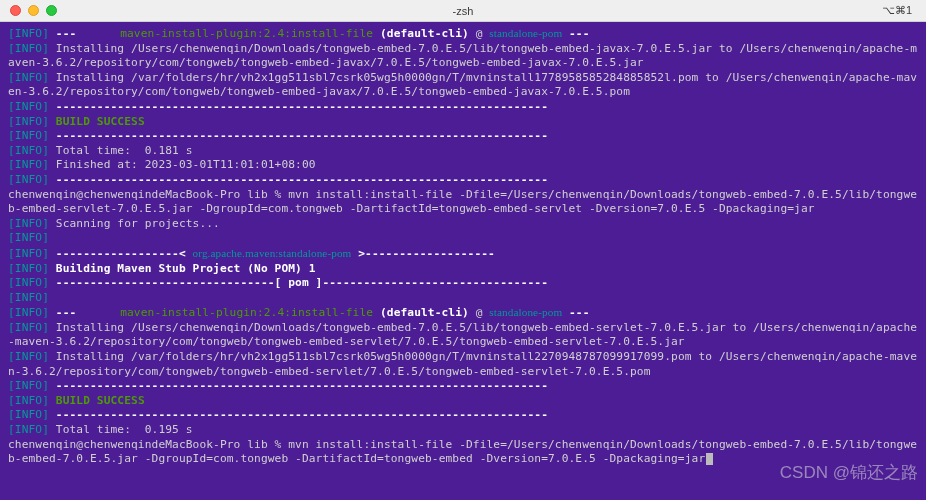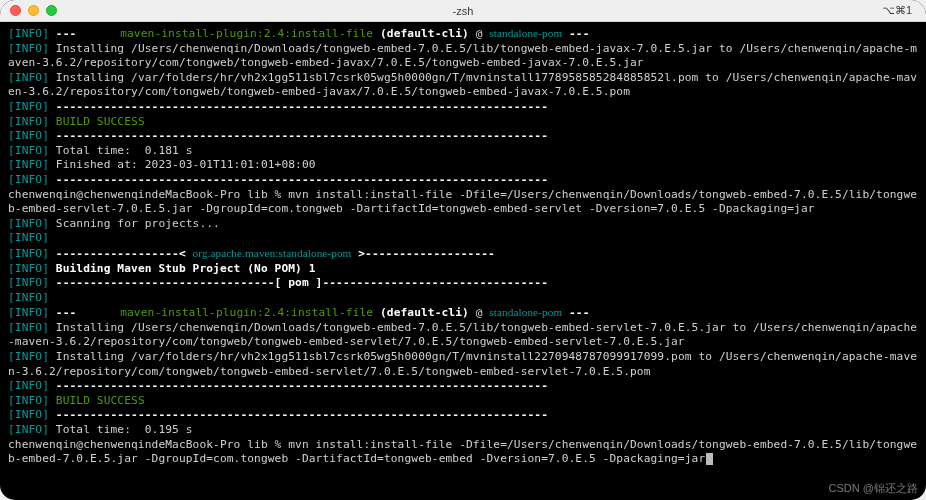--- a/index.html
+++ b/index.html
@@ -5,22 +5,22 @@
   * { margin: 0; padding: 0; box-sizing: border-box; }
   html, body { width: 926px; height: 500px; overflow: hidden; }
   body {
     background: #f0f0f0;
     font-family: "Menlo", "Consolas", monospace;
     position: relative;
   }
   .window {
     width: 926px;
     height: 500px;
-    background: #000000;
-    border-radius: 15px;
+    background: #4c1d95;
+    border-radius: 0;
     overflow: hidden;
     position: relative;
   }
   .titlebar {
     height: 22px;
     background: #efefef;
     border-bottom: 1px solid #d0d0d0;
     display: flex;
     align-items: center;
     position: relative;
@@ -58,34 +58,34 @@
     color: #d0d0d0;
     white-space: pre;
     letter-spacing: 0.1px;
   }
   .line { white-space: pre-wrap; word-break: break-all; }
   .info-tag { color: #06989a; text-align: right; }
   .plugin { color: #4e9a06; padding-left: 37px; }
   .pom { color: #06989a; font-family: Liberation Serif, serif; }
   .white { color: #d0d0d0; }
   .bold { font-weight: bold; color: #fff; }
-  .success { color: #4e9a06; font-weight: normal; }
+  .success { color: #4e9a06; font-weight: bold; }
   .cursor {
     display: inline-block;
     width: 7px; height: 12px;
     background: #bbb;
     vertical-align: text-bottom;
     margin-left: 1px;
   }
   .watermark {
     position: absolute;
     right: 8px;
-    bottom: 4px;
+    bottom: 16px;
     font-family: sans-serif;
-    font-size: 11px;
+    font-size: 17px;
     color: rgba(220,220,220,0.55);
   }
 </style>
 </head>
 <body>
 
 <div class="window">
   <div class="titlebar">
     <div class="traffic">
       <div class="dot red"></div>

